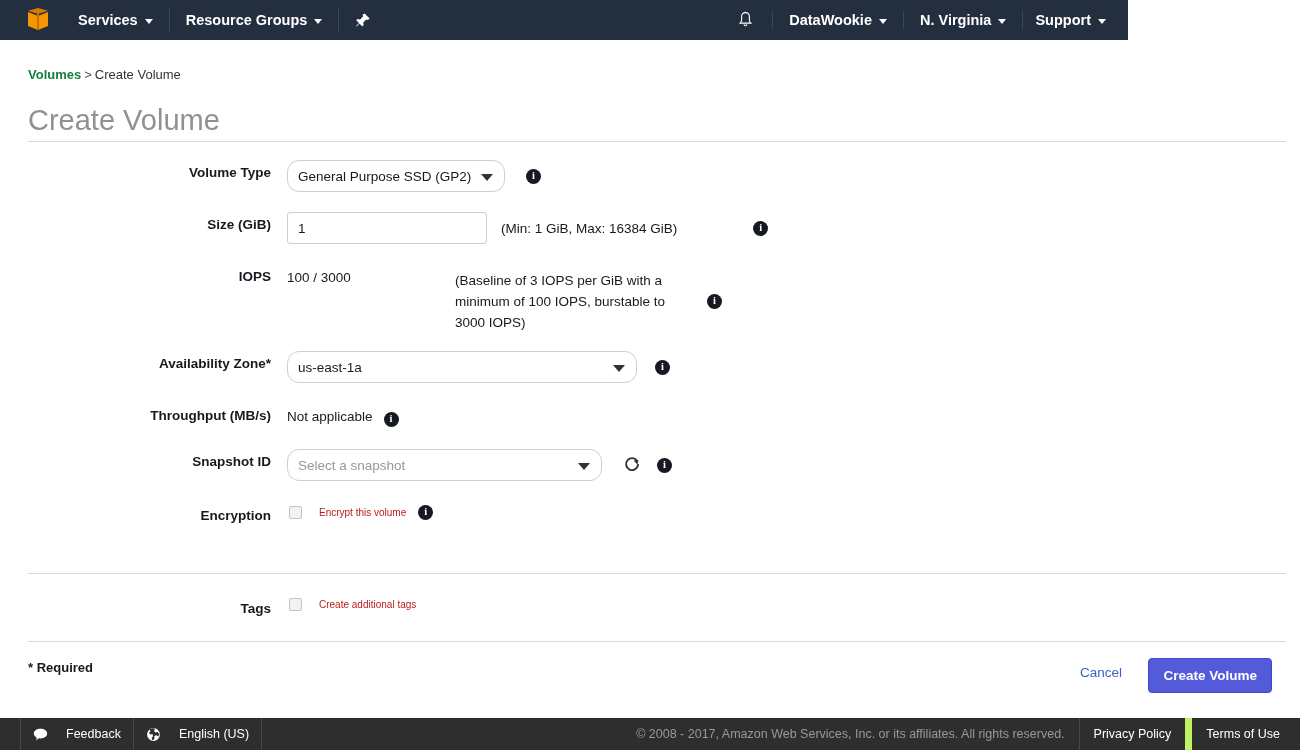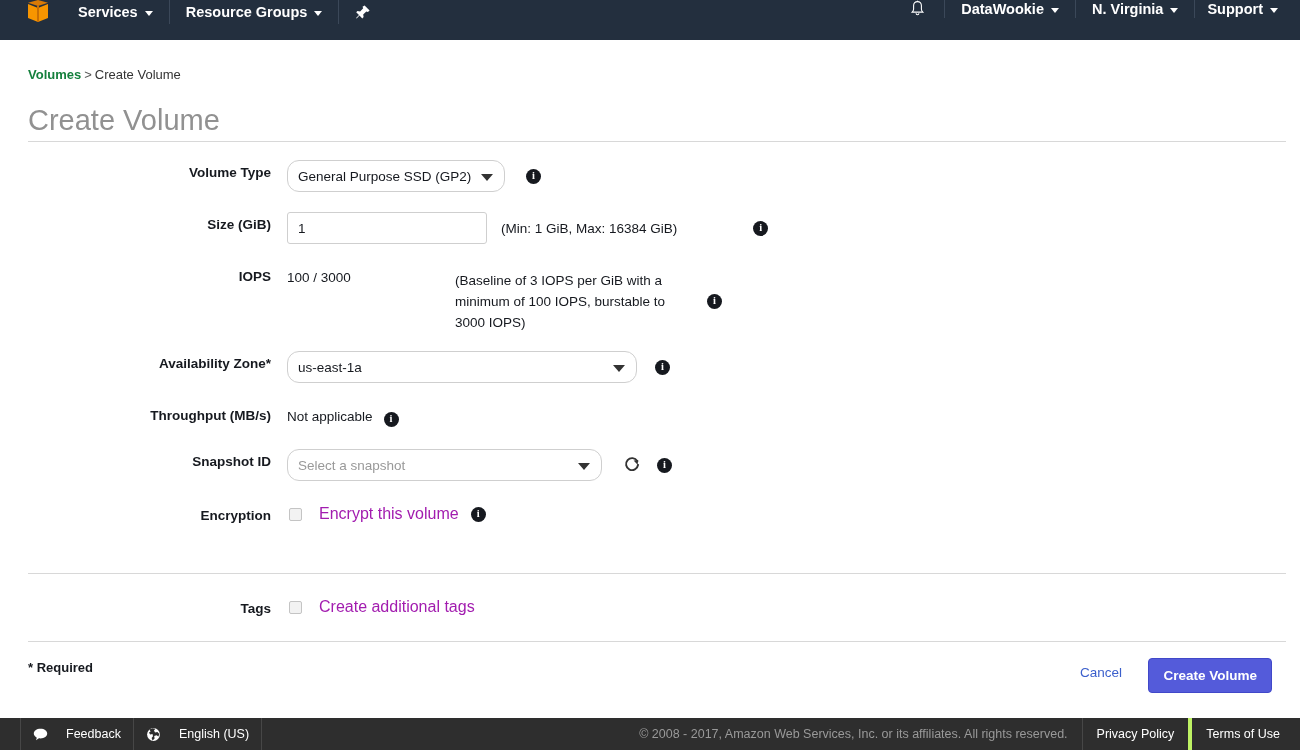--- a/index.html
+++ b/index.html
@@ -7,23 +7,23 @@
     width: 1300px; height: 750px;
     font-family: "Liberation Sans", sans-serif;
     background: #ffffff;
     overflow: hidden;
   }
   body { position: relative; }
 
   
   .topnav {
     position: absolute; top: 0; left: 0;
-    width: 1300px; height: 40px;
+    width: 1128px; height: 40px;
     background: #232f3e;
-    display: flex; align-items: flex-start;
+    display: flex; align-items: center;
   }
   .nav-left { display: flex; align-items: stretch; }
   .nav-right { display: flex; align-items: stretch; margin-left: auto; }
 
   .logo-cell {
     display: flex; align-items: center; justify-content: center;
     padding: 0 14px 0 28px;
   }
   .cube { position: relative; width: 20px; height: 24px; }
   .cube .top {
@@ -164,21 +164,21 @@
     cursor: pointer; flex: none;
     line-height: 1;
   }
 
   .cbox {
     width: 13px; height: 13px;
     border: 1px solid #c4c4c4; border-radius: 2px;
     background: #f2f2f2;
     cursor: pointer; flex: none;
   }
-  .cb-label { font-size: 16px; color: #a21caf; }
+  .cb-label { font-size: 10px; color: #b91c1c; }
 
   .refresh { cursor: pointer; display: block; }
 
   
   .actions { position: absolute; top: 655px; left: 0; width: 1300px; }
   .req {
     position: absolute; left: 28px; top: 5px;
     font-size: 13px; font-weight: bold; color: #16191f;
   }
   .cancel {
@@ -219,21 +219,21 @@
     display: flex; align-items: center;
     padding: 12px 14px;
     color: #999999;
     border-right: 1px solid #474747;
     white-space: nowrap;
   }
   .sb-link {
     display: flex; align-items: center;
     padding: 0 14px;
     color: #ffffff;
-    border-right: 4px solid #bef264;
+    border-right: 7px solid #bef264;
     cursor: pointer;
     white-space: nowrap;
   }
   .sb-link:last-child { border-right: none; padding-right: 20px; }
 </style>
 </head>
 <body>
 
 <div class="topnav">
   <div class="nav-left">

